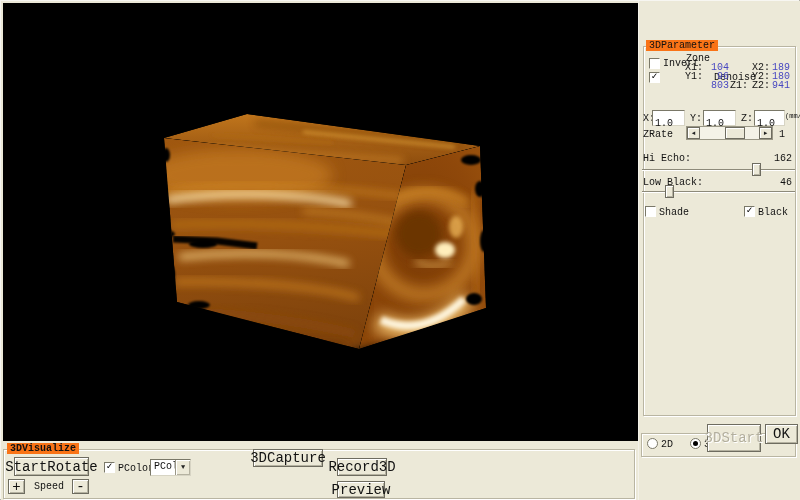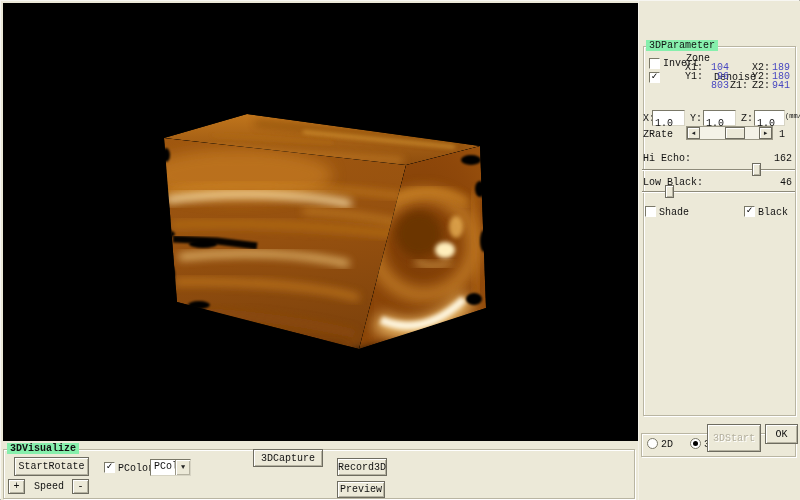--- a/index.html
+++ b/index.html
@@ -23,21 +23,21 @@
   
   #rpanel {
     position:absolute; left:637px; top:0; width:162px; height:499px;
     background:#ece9d8; border-left:1px solid #f4f2ea;
   }
   .groupbox {
     position:absolute; border:1px solid #b9b5a2;
     box-shadow:1px 1px 0 #ffffff, inset 1px 1px 0 #ffffff;
   }
   .legend {
-    position:absolute; background:#86efac; padding:0 3px; white-space:nowrap;
+    position:absolute; background:#f97316; padding:0 3px; white-space:nowrap;
   }
   .lbl { position:absolute; white-space:nowrap; }
   .val-blue { color:#4747c1; }
   
   .chk {
     position:absolute; width:11px; height:11px; background:#fff;
     border:1px solid; border-color:#7a7868 #fff #fff #7a7868;
     box-shadow:inset 1px 1px 0 #3a3a3a00;
     font-size:10px; line-height:9px; text-align:center; color:#000;
   }
@@ -49,21 +49,21 @@
   }
   .radio .dot {
     position:absolute; left:2px; top:2px; width:5px; height:5px;
     border-radius:50%; background:#000;
   }
   
   .btn {
     position:absolute; background:#ece9d8; color:#111;
     border:1px solid #6e6c60; text-align:right;
     box-shadow:inset 1px 1px 0 #ffffff, inset -1px -1px 0 #b5b2a1;
-    font-family:inherit; font-size:10px; cursor:default;
+    font-family:inherit; font-size:14px; cursor:default;
     display:flex; align-items:center; justify-content:center;
   }
   .btn.disabled { color:#b3af9e; text-shadow:1px 1px 0 #fff; }
   
   .tin {
     position:absolute; background:#fff; border:1px solid;
     border-color:#7a7868 #d7d4c4 #d7d4c4 #7a7868;
     font-family:inherit; font-size:10px; padding:7px 2px; color:#111;
   }
   

